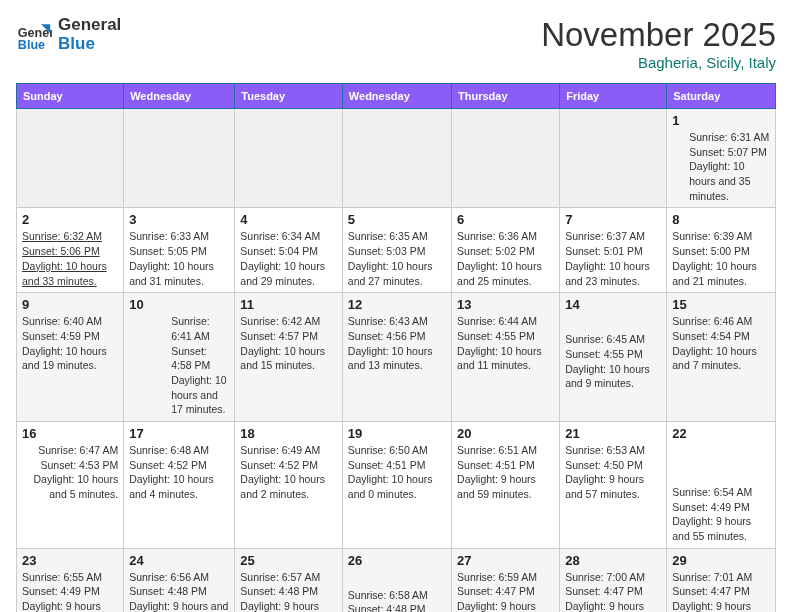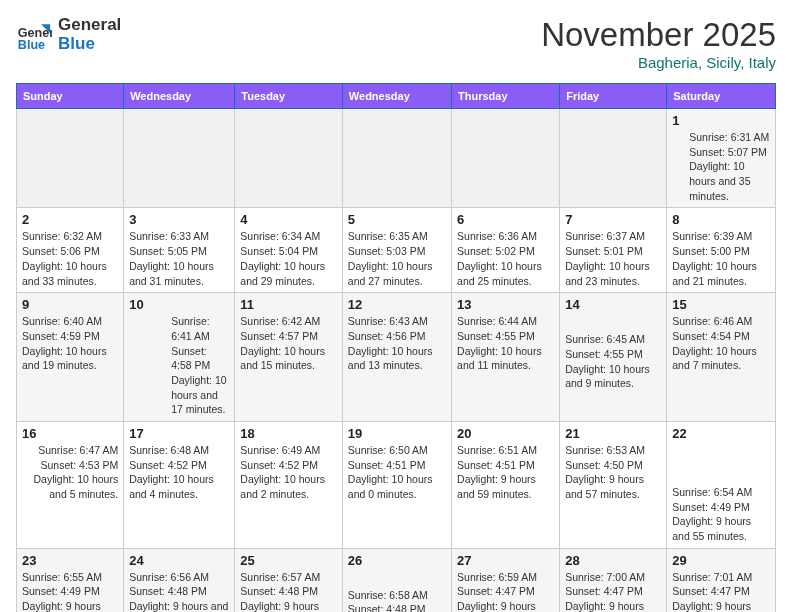--- a/index.html
+++ b/index.html
@@ -128,21 +128,21 @@
         <td>
           <span class="day-num">1</span>
           <div class="day-info" style="white-space: pre-line; margin-left: 17px;">Sunrise: 6:31 AM
 Sunset: 5:07 PM
 Daylight: 10 hours and 35 minutes.</div>
         </td>
       </tr>
       <tr>
         <td>
           <span class="day-num">2</span>
-          <div class="day-info" style="white-space: pre-line;">Sunrise: 6:32 AM
+          <div class="day-info" style="white-space: pre-line; text-decoration: underline;">Sunrise: 6:32 AM
 Sunset: 5:06 PM
 Daylight: 10 hours and 33 minutes.</div>
         </td>
         <td>
           <span class="day-num">3</span>
           <div class="day-info" style="white-space: pre-line;">Sunrise: 6:33 AM
 Sunset: 5:05 PM
 Daylight: 10 hours and 31 minutes.</div>
         </td>
         <td>

